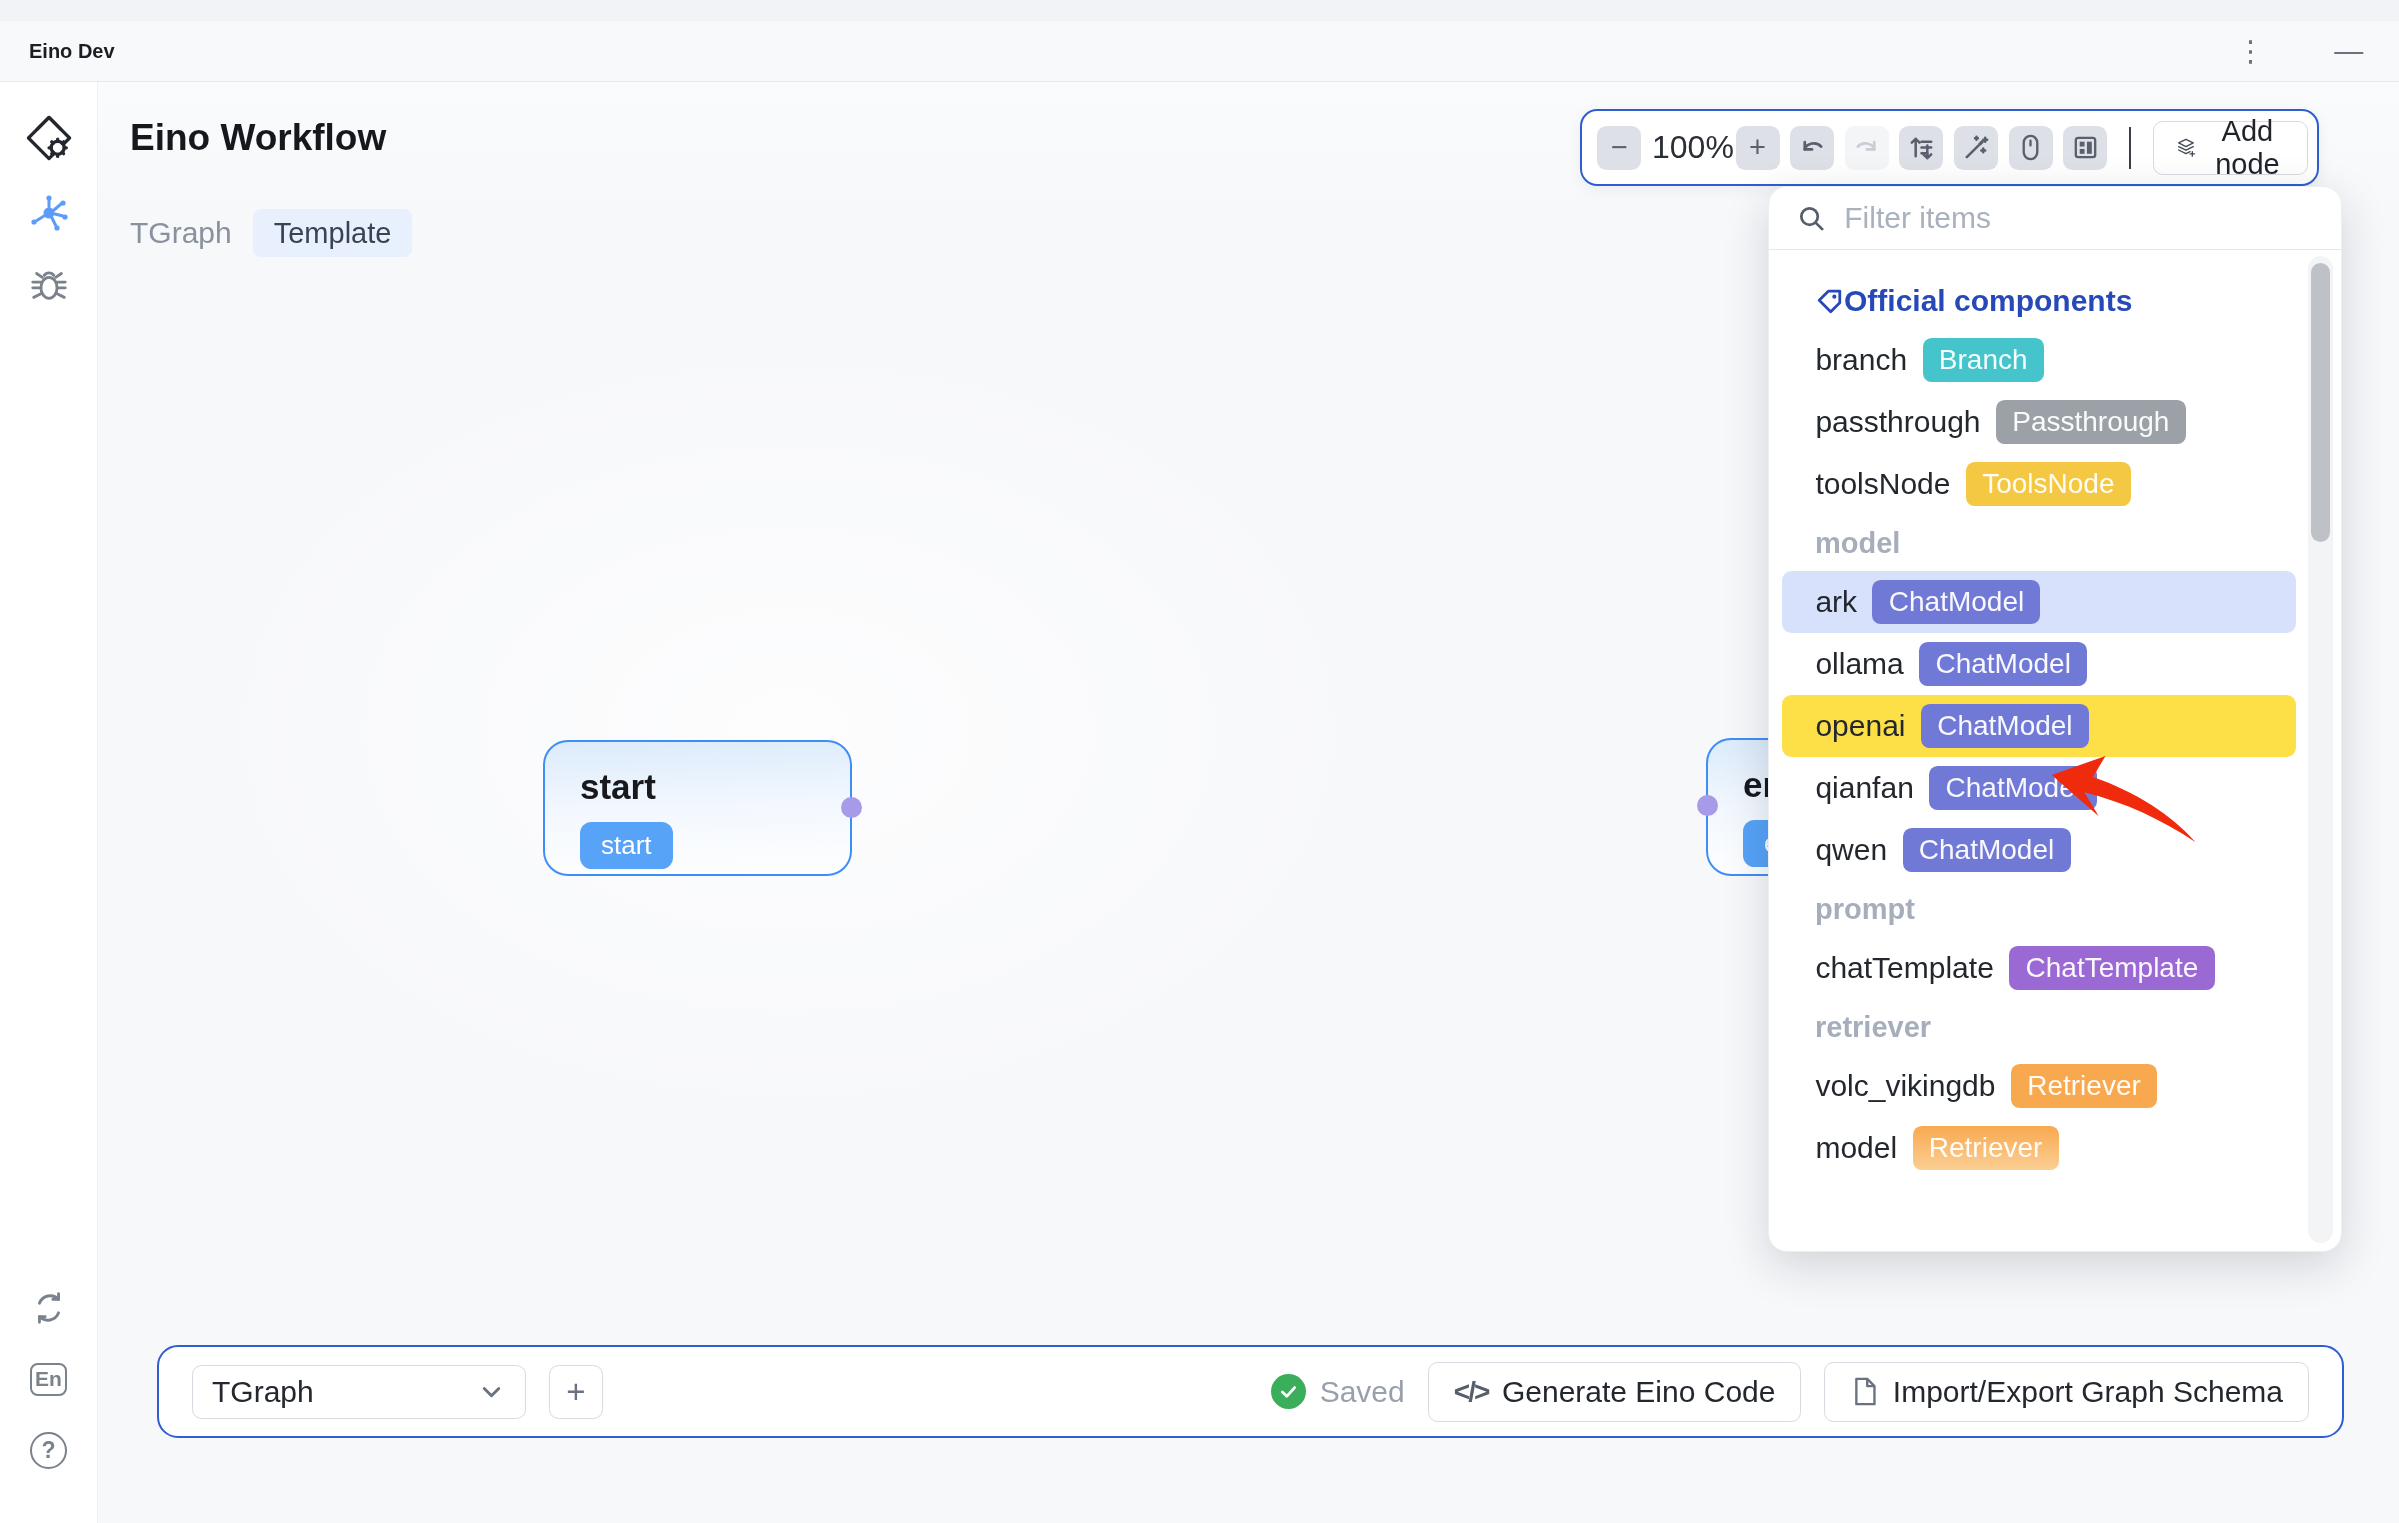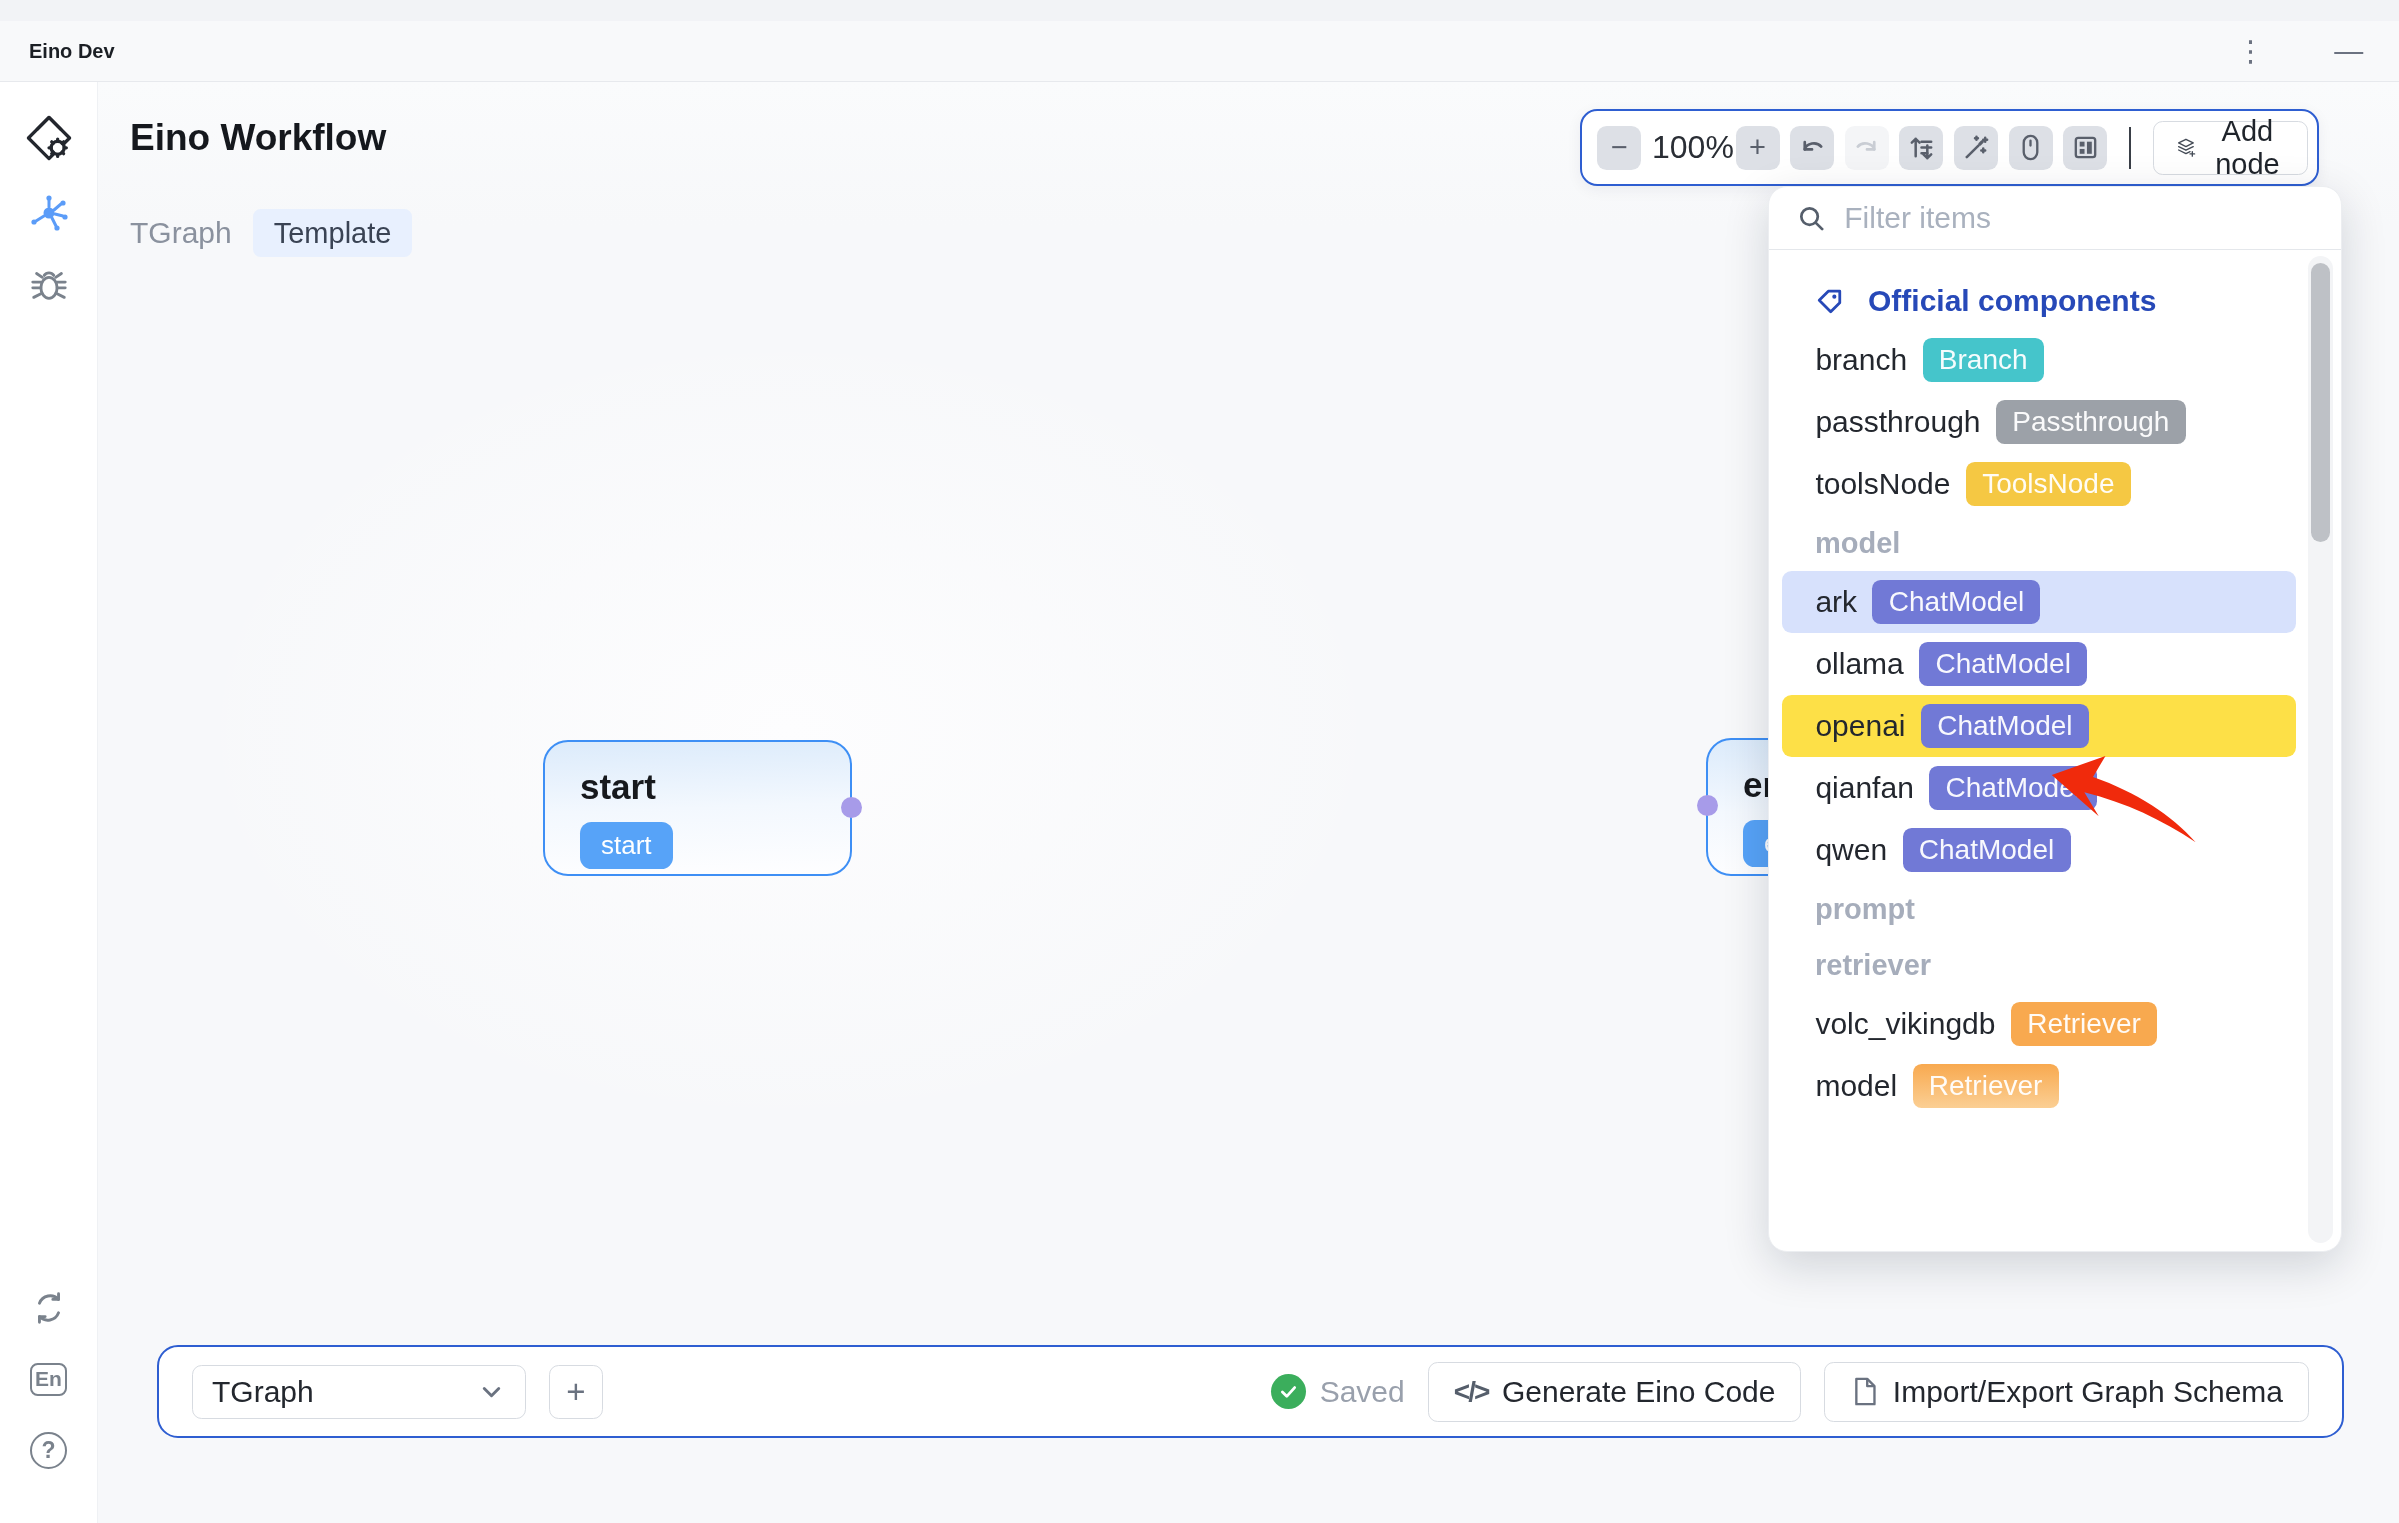--- a/index.html
+++ b/index.html
@@ -69,21 +69,21 @@
   
   .panel { position:absolute; left:1670px; top:104px; width:574px; height:1066px; z-index:25;
     background:#FFFFFF; border:1px solid #ECEEF1; border-radius:19px;
     box-shadow:0 13.4px 46px rgba(15,23,42,.16); display:flex; flex-direction:column; }
   .search-row { height:63px; display:flex; align-items:center; gap:17.3px; padding:16px 27px;
     border-bottom:1.9px solid #E4E7EB; flex:0 0 auto; }
   .search-row input { border:none; outline:none; flex:1; font-size:30px; color:#23272E;
     font-family:"Liberation Sans", sans-serif; background:transparent; }
   .search-row input::placeholder { color:#A9B1BE; }
   .panel-body { position:relative; flex:1; padding:23px 0 9.6px 0; overflow:hidden; }
-  .pheader { display:flex; align-items:center; gap:24px; height:56px; padding-left:46px;
+  .pheader { display:flex; align-items:center; gap:0; height:56px; padding-left:46px;
     font-size:30px; font-weight:700; color:#2749B8; }
   .plabel { height:56px; display:flex; align-items:center; padding-left:46px;
     font-size:29px; font-weight:700; color:#A6ADBB; }
   .prow { height:62px; display:flex; align-items:center; gap:15.4px;
     margin:0 45px 0 13.4px; padding-left:33px; border-radius:9.6px; cursor:pointer; }
   .pname { font-size:30px; color:#23272E; }
   .pbadge { font-size:28px; color:rgba(255,255,255,.95); border-radius:8.6px; padding:5.8px 16.3px; }
   .scroll-track { position:absolute; top:5.8px; right:7.7px; bottom:7.7px; width:25px;
     background:#F3F4F6; border-radius:12.5px; }
   .scroll-thumb { position:absolute; top:7.7px; left:2.9px; width:19px; height:279px;
@@ -288,20 +288,24 @@
         <div class="prow">
           <span class="pname">qianfan</span>
           <span class="pbadge" style="background: rgb(113, 121, 214);">ChatModel</span>
         </div>
         <div class="prow">
           <span class="pname">qwen</span>
           <span class="pbadge" style="background: rgb(113, 121, 214);">ChatModel</span>
         </div>
 
         <div class="plabel">prompt</div>
+        <div class="prow">
+          <span class="pname">chatTemplate</span>
+          <span class="pbadge" style="background: rgb(155, 105, 212);">ChatTemplate</span>
+        </div>
 
         <div class="plabel">retriever</div>
         <div class="prow">
           <span class="pname">volc_vikingdb</span>
           <span class="pbadge" style="background: rgb(248, 169, 79);">Retriever</span>
         </div>
         <div class="prow">
           <span class="pname">model</span>
           <span class="pbadge" style="background: linear-gradient(rgb(248, 169, 79) 0%, rgb(251, 207, 148) 100%);">Retriever</span>
         </div>

